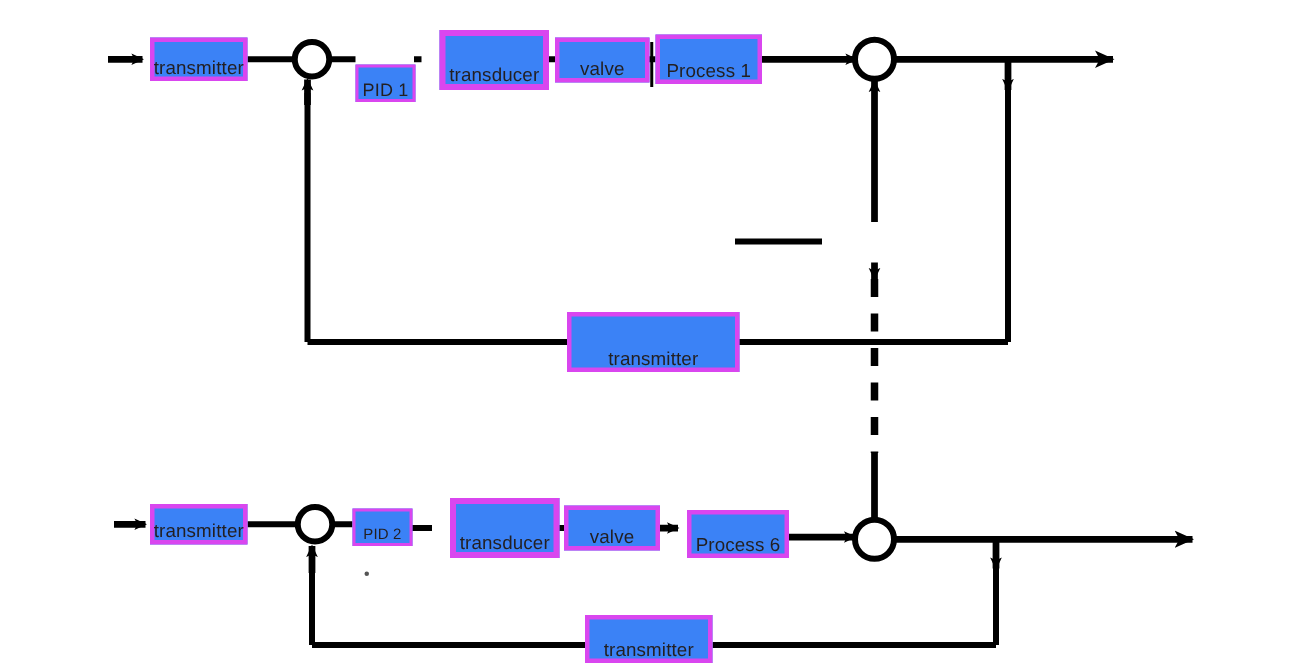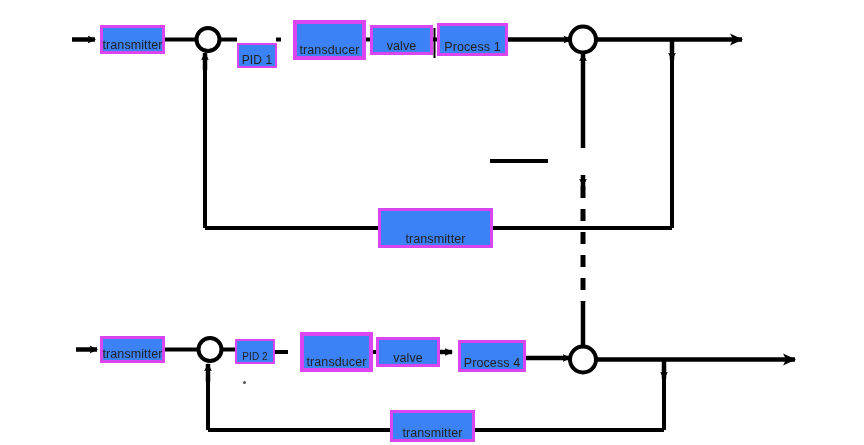--- a/index.html
+++ b/index.html
@@ -222,21 +222,21 @@
 
   <div class="blk thick" style="left:288px; top:332px; width:73px; height:40px;">
     <span class="blk-label">transducer</span>
   </div>
 
   <div class="blk" style="left:376px; top:337px; width:64px; height:30px;">
     <span class="blk-label">valve</span>
   </div>
 
   <div class="blk" style="left:458px; top:340px; width:68px; height:32px;">
-    <span class="blk-label">Process 4</span>
+    <span class="blk-label">Process 6</span>
   </div>
 
   <div class="blk" style="left:390px; top:410px; width:85px; height:32px;">
     <span class="blk-label">transmitter</span>
   </div>
 
   <div class="dot-artifact" style="left:243px; top:381px;"></div>
 
 </div>
 

